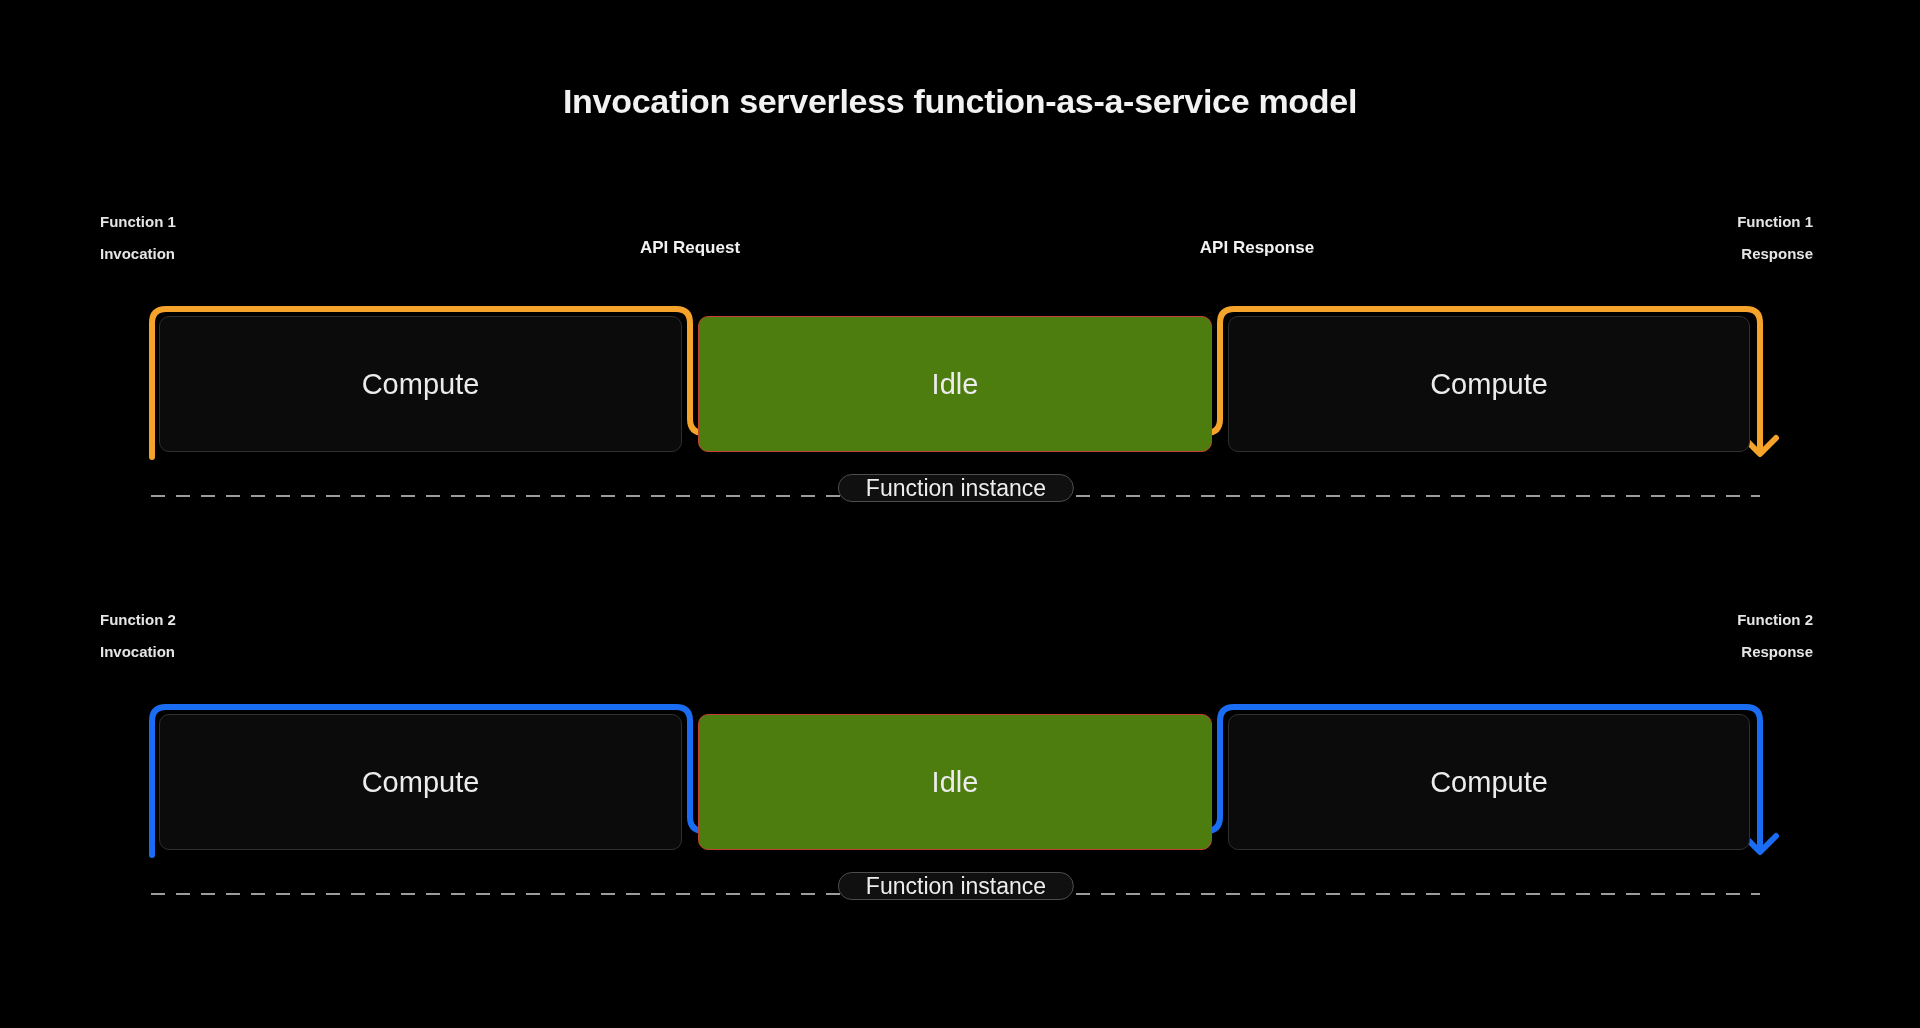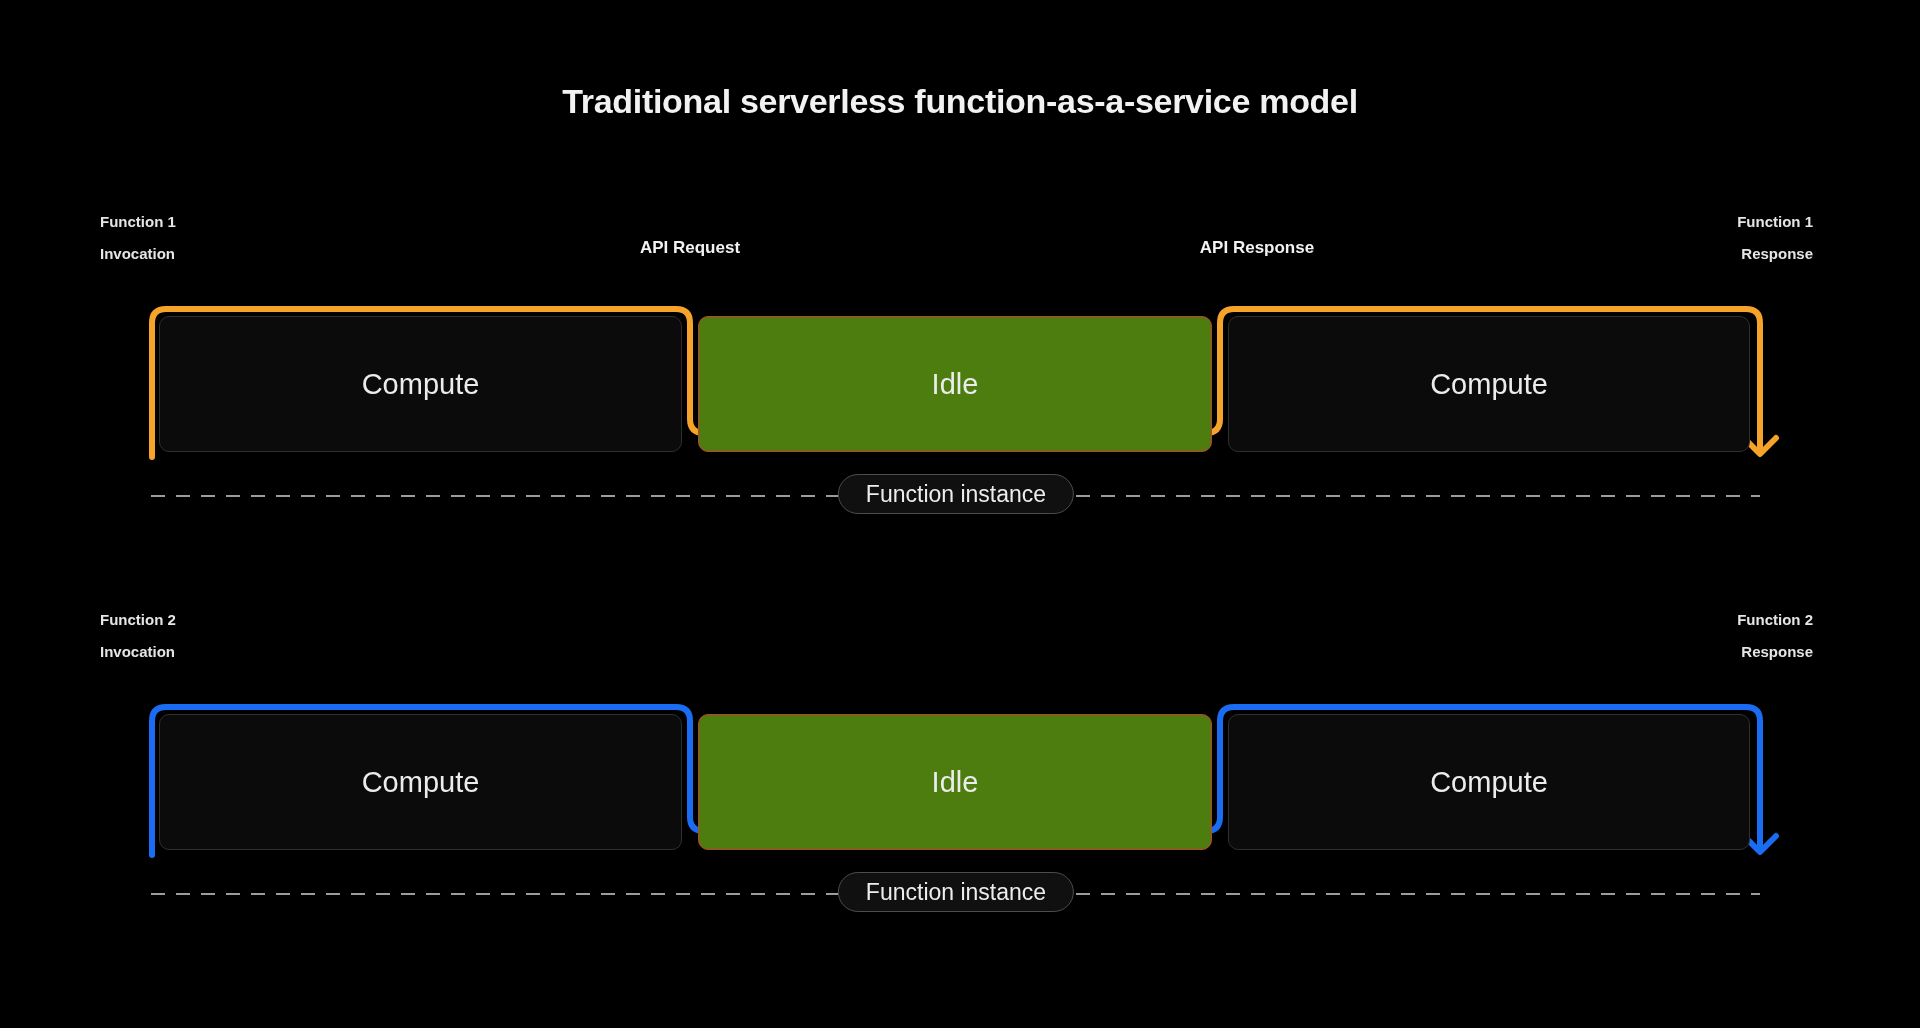--- a/index.html
+++ b/index.html
@@ -46,38 +46,38 @@
     font-size: 29px; font-weight: 400;
     color: #ececec;
   }
   .box.compute { background: #0b0b0b; border: 1px solid #2f2f2f; }
   .box.idle    { background: #4d7c0f; border: 1.5px solid #c2402f; }
 
   .pill {
     position: absolute;
     left: 956px;
     transform: translateX(-50%);
-    height: 40px;
+    height: 28px;
     padding: 0 27px;
     display: flex; align-items: center; justify-content: center;
     background: #101010;
     border: 1.5px solid #4d4d4d;
     border-radius: 999px;
     font-size: 23px; font-weight: 400;
     color: #ededed;
     white-space: nowrap;
     z-index: 3;
   }
 </style>
 </head>
 <body>
 
 <div class="canvas">
 
-  <div class="title">Traditional serverless function-as-a-service model</div>
+  <div class="title">Invocation serverless function-as-a-service model</div>
 
   <svg class="flow" width="1920" height="1028" viewBox="0 0 1920 1028">
 
     <line x1="151" y1="496" x2="1760" y2="496" stroke-width="2" stroke-dasharray="14 11" fill="none" stroke="#9C9C9C"></line>
 
     <line x1="151" y1="894" x2="1760" y2="894" stroke-width="2" stroke-dasharray="14 11" fill="none" stroke="#9C9C9C"></line>
 
     <path d="M 152 457 L 152 323 Q 152 309 166 309 L 676 309 Q 690 309 690 323
              L 690 419 Q 690 433 704 433 L 1206 433 Q 1220 433 1220 419
              L 1220 323 Q 1220 309 1234 309 L 1746 309 Q 1760 309 1760 323

